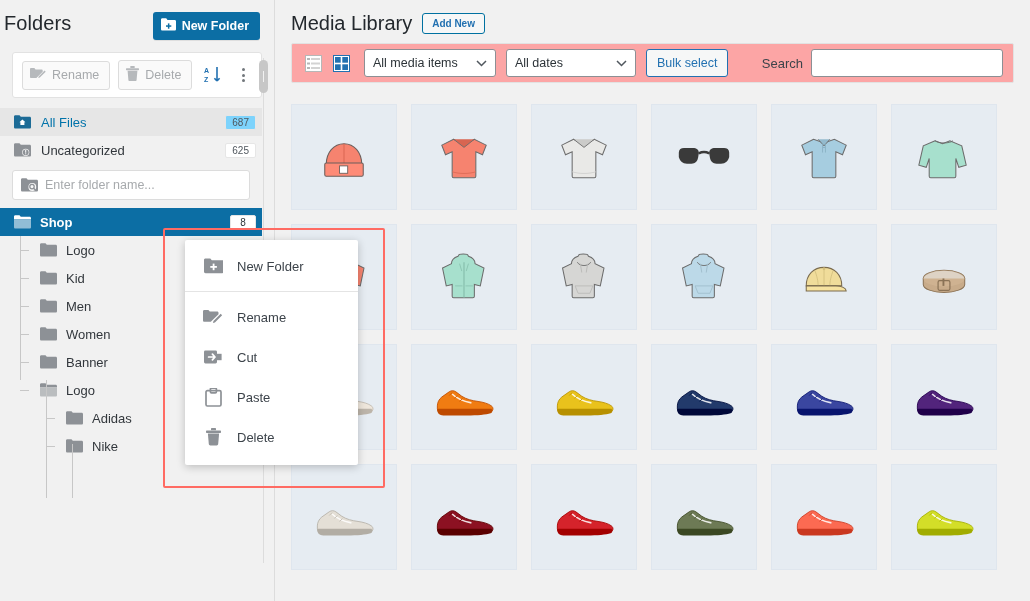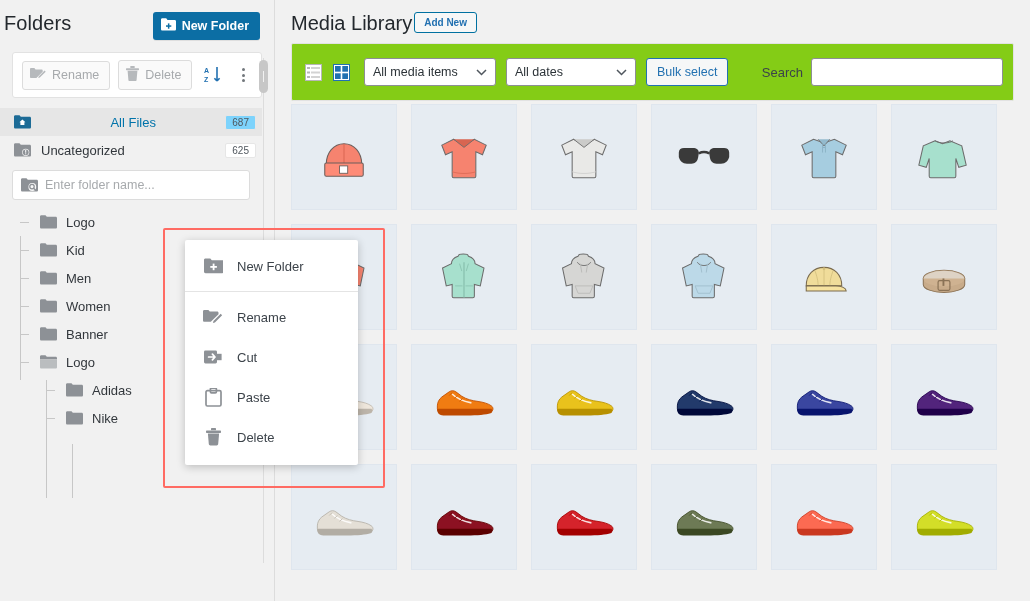--- a/index.html
+++ b/index.html
@@ -75,21 +75,21 @@
   .row .label { flex:1; white-space:nowrap; overflow:hidden; }
   .row .count {
     font-size: 10px; color:#50575e;
     background:#fff; border:1px solid #e6e6e6;
     border-radius:2px;
     padding: 1px 6px;
     min-width: 26px; text-align:center;
     margin-right: 6px;
   }
   .row.allfiles { background:#e6e6e6; color:#0073aa; }
-  .row.allfiles .label { color:#0073aa;text-align:center; }
+  .row.allfiles .label { color:#0073aa; }
   .row.allfiles .count { background:#7dd3fc; }
   .row.selected { background:#0c6ea4; color:#fff; font-weight:bold; }
   .row.selected .label { color:#fff; }
   .row.selected .count { color:#2c3338; font-weight:normal; }
 
   .folder-input-wrap {
     margin: 6px 12px 0 12px;
     background:#fff;
     border:1px solid #dcdcdc;
     border-radius:3px;
@@ -118,35 +118,35 @@
     width: 9px; height: 33px;
     border-radius: 5px;
     background:#c7c7c7;
   }
   .scroll-thumb:after {
     content:""; position:absolute; left:4px; top:11px; width:1px; height:11px; background:#f1f1f1;
   }
 
   
   #main { flex:1; position:relative; background:#f1f1f1; overflow:hidden; }
-  .main-head { display:flex; align-items:flex-start; gap:2px; padding: 12px 16px 8px 16px; }
+  .main-head { display:flex; align-items:center; gap:10px; padding: 12px 16px 8px 16px; }
   .main-title { font-size: 20px; color:#23282d; }
   .addnew-btn {
     background:#f6f7f7; border:1px solid #0071a1; color:#2271b1;
     border-radius:3px; padding: 4px 9px;
     font-size: 10px; font-weight:bold; cursor:pointer;
     font-family:"Liberation Sans", sans-serif;
   }
   .filterbar {
     margin: 0 16px;
-    background:#84cc16;
+    background:#fca5a5;
     border:1px solid #e2e2e2;
     border-radius:2px;
     display:flex; align-items:center;
-    padding: 14px 10px;
+    padding: 5px 10px;
     gap: 10px;
   }
   .viewmode { display:flex; align-items:center; gap:6px; margin-right:2px; }
   .vm { width:22px; height:22px; display:flex; align-items:center; justify-content:center; cursor:pointer; }
   .select-box {
     display:flex; align-items:center; justify-content:space-between;
     background:#fff; border:1px solid #8c8f94; border-radius:3px;
     height:28px; padding: 0 8px; font-size:12.5px; color:#2c3338;
     cursor:pointer; gap:8px;
   }
@@ -298,20 +298,30 @@
               <path d="M0 1.5C0 .8.6.2 1.3.2h4.2L6.8 1.8h8.9c.7 0 1.3.6 1.3 1.3v9.2c0 .7-.6 1.3-1.3 1.3H1.3C.6 13.6 0 13 0 12.3V1.5z" fill="#8d9196"></path>
               <circle cx="11.3" cy="9" r="3.9" fill="#f8f8f8"></circle>
               <circle cx="11" cy="8.6" r="2.2" fill="none" stroke="#8d9196" stroke-width="1.3"></circle>
               <path d="M12.6 10.3l2 2" stroke="#8d9196" stroke-width="1.4"></path>
             </svg>
         </span>
         <input type="text" placeholder="Enter folder name..." style="">
       </div>
 
       <div id="tree-rows" style="margin-top:8px;position:relative;">
+          <div class="row selected" style="padding-left: 14px;">
+            <span style="margin-right: 9px; display: flex; flex: 0 0 17px;">
+              <svg width="17" height="14" viewBox="0 0 17 14">
+                <path d="M0 1.5C0 .8.6.2 1.3.2h4.2L6.8 1.8h8.9c.7 0 1.3.6 1.3 1.3v1.4H0V1.5z" fill="#ffffff"></path>
+                <path d="M0 5.1h17v7.2c0 .7-.6 1.3-1.3 1.3H1.3C.6 13.6 0 13 0 12.3V5.1z" fill="#ffffff" opacity=".55"></path>
+              </svg>
+            </span>
+            <span class="label">Shop</span>
+            <span class="count">8</span>
+          </div>
           <div class="row" style="padding-left: 40px;">
             <span class="tick" style="left: 20px;"></span>
             <span style="margin-right: 9px; display: flex; flex: 0 0 17px;">
               <svg width="17" height="14" viewBox="0 0 17 14">
                 <path d="M0 1.5C0 .8.6.2 1.3.2h4.2L6.8 1.8h8.9c.7 0 1.3.6 1.3 1.3v9.2c0 .7-.6 1.3-1.3 1.3H1.3C.6 13.6 0 13 0 12.3V1.5z" fill="#8d9196"></path>
               </svg>
             </span>
             <span class="label">Logo</span>
           </div>
           <div class="row" style="padding-left: 40px;">

